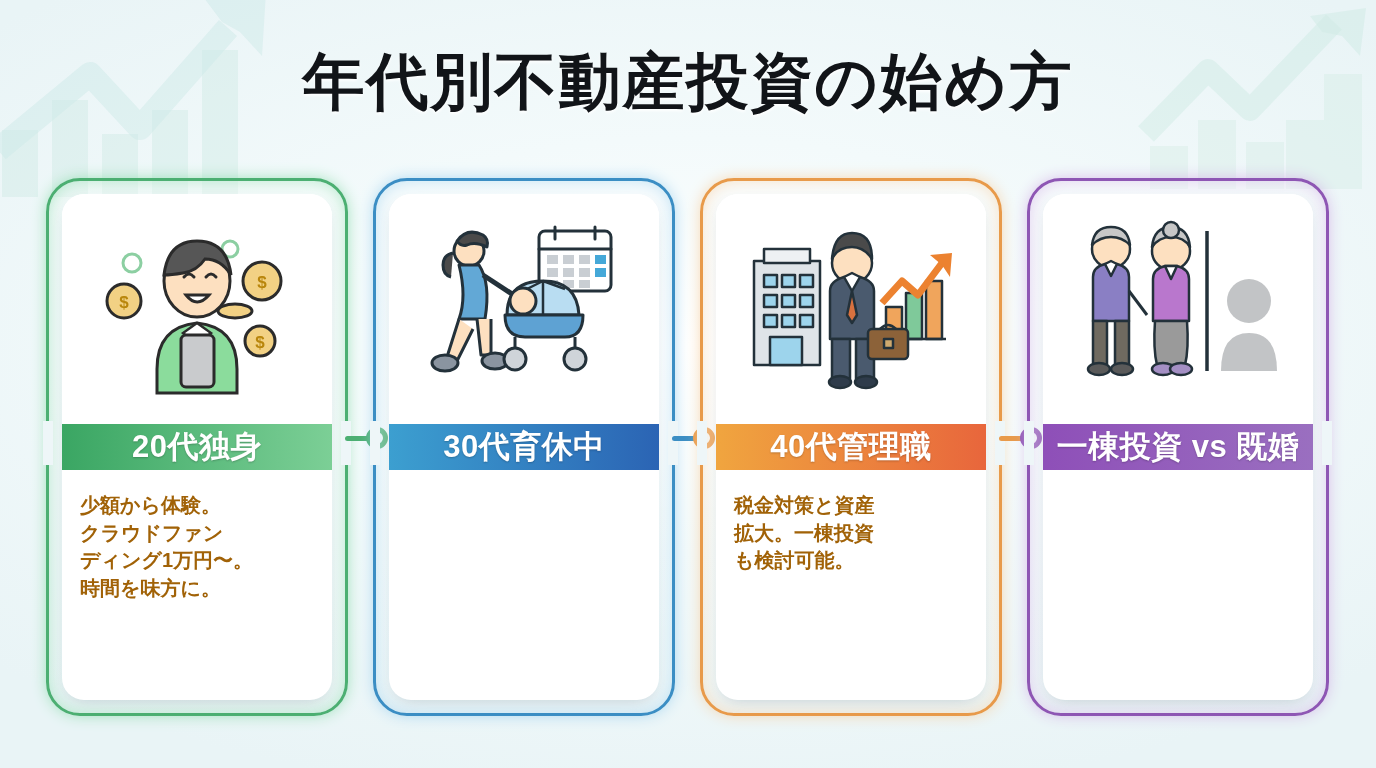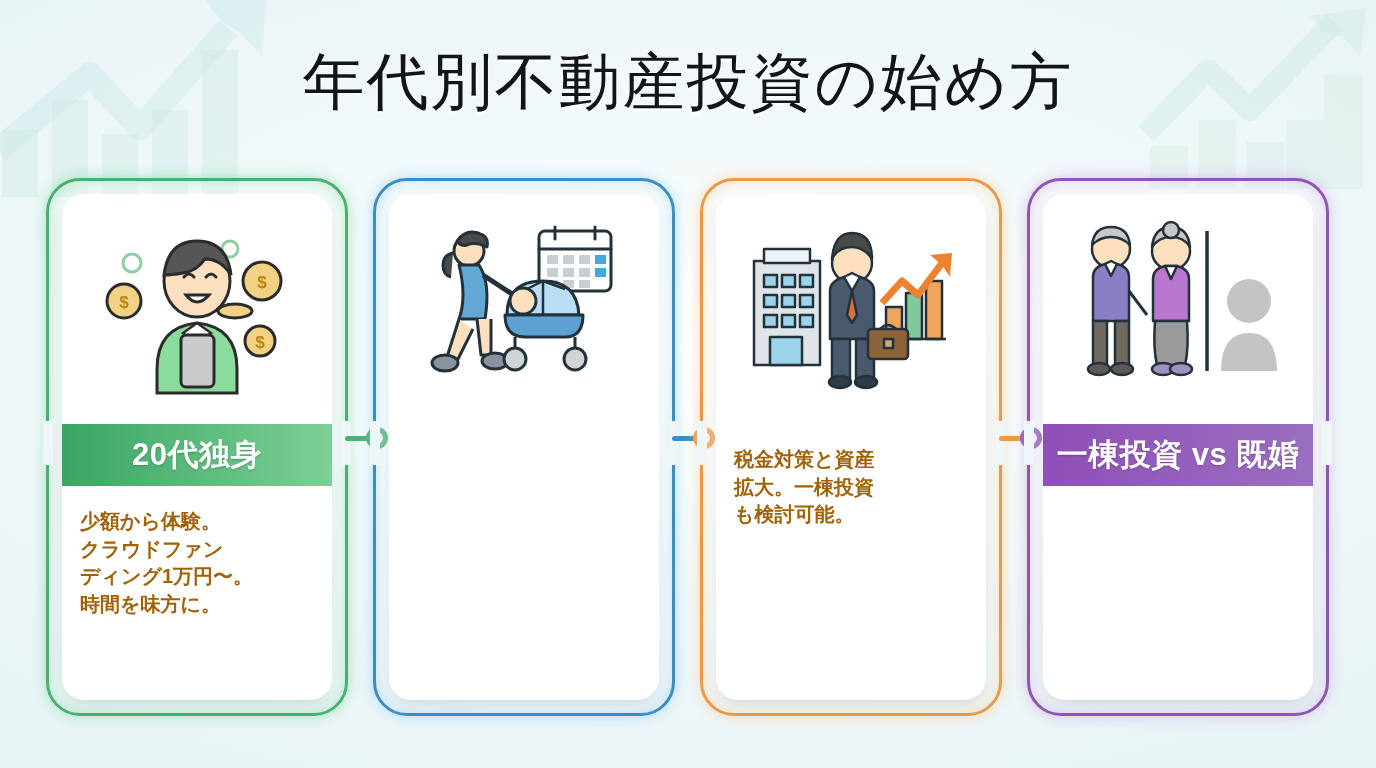--- a/index.html
+++ b/index.html
@@ -16,21 +16,21 @@
 
   
   .bg-deco{ position:absolute; opacity:.55; pointer-events:none; }
   .bg-deco.left{ left:-10px; top:-18px; }
   .bg-deco.right{ right:-22px; top:-26px; }
 
   
   .title{
     position:absolute; top:40px; left:0; width:100%;
     text-align:center;
-    font-size:62px; font-weight:normal; letter-spacing:2px;
+    font-size:62px; font-weight:bold; letter-spacing:2px;
     color:#111418;
     text-shadow:0 2px 3px rgba(255,255,255,.9);
     z-index:6;
   }
 
   
   .row{
     position:absolute; top:178px; left:46px;
     width:1284px; height:538px;
     display:flex; align-items:flex-start;
@@ -65,21 +65,21 @@
     display:flex; flex-direction:column;
   }
 
   .illus{
     height:230px; width:100%;
     display:flex; align-items:center; justify-content:center;
     background:#fff;
   }
 
   .band{
-    height:62px; width:100%;
+    height:46px; width:100%;
     display:flex; align-items:center; justify-content:center;
     color:#ffffff;
     font-size:31px; font-weight:bold; letter-spacing:.5px;
     text-shadow:0 1px 2px rgba(0,0,0,.22);
     background:var(--band);
   }
 
   .body-txt{
     flex:1; padding:22px 18px 10px 18px;
     font-size:20px; font-weight:bold; line-height:1.38;
@@ -212,20 +212,21 @@
             <path d="M88 96 q0-34 36-34 q34 0 36 34 Z" fill="#b9ddf2"></path>
             <path d="M124 62 l0 34 M124 62 l22 8 M124 62 l-20 10" stroke-width="2.5"></path>
             <path d="M86 96 q0 22 20 22 l40 0 q18 0 18-22 Z" fill="#5ea2d3"></path>
             <circle cx="104" cy="82" r="13" fill="#fde0c0"></circle>
             <path d="M96 136 l0-18 M156 136 l0-18" stroke-width="3"></path>
             <circle cx="96" cy="140" r="11" fill="#cfd4d9"></circle>
             <circle cx="156" cy="140" r="11" fill="#cfd4d9"></circle>
           </g>
         </svg>
       </div>
+      <div class="band" style="--band:linear-gradient(90deg,#3c9fd0,#2b64b4);">30代育休中</div>
     </div>
   </div>
 
   <div class="connector">
     <div class="conn-line" style="--line:#3b8ec4;"></div>
     <div class="conn-dot" style="--dot:#e89a4a;"></div>
   </div>
 
   <div class="card-slot">
     <div class="frame" style="--accent:#e89a4a;--glow:#f6cfa2;"></div>
@@ -265,20 +266,21 @@
             <path d="M86 120 l0 40 l18 0 l0-40Z" fill="#4a5a6e"></path>
             <path d="M110 120 l0 40 l18 0 l0-40Z" fill="#4a5a6e"></path>
             <ellipse cx="94" cy="163" rx="11" ry="6" fill="#2e3b4a"></ellipse>
             <ellipse cx="120" cy="163" rx="11" ry="6" fill="#2e3b4a"></ellipse>
             <rect x="122" y="110" width="40" height="30" rx="4" fill="#8c6239"></rect>
             <path d="M134 110 q8-8 16 0" fill="none"></path>
             <rect x="138" y="120" width="9" height="9" fill="#cfa96e"></rect>
           </g>
         </svg>
       </div>
+      <div class="band" style="--band:linear-gradient(90deg,#f0a53f,#e8663c);">40代管理職</div>
       <div class="body-txt">税金対策と資産
 拡大。一棟投資
 も検討可能。</div>
     </div>
   </div>
 
   <div class="connector">
     <div class="conn-line" style="--line:#e89a4a;"></div>
     <div class="conn-dot" style="--dot:#8e56b4;"></div>
   </div>

